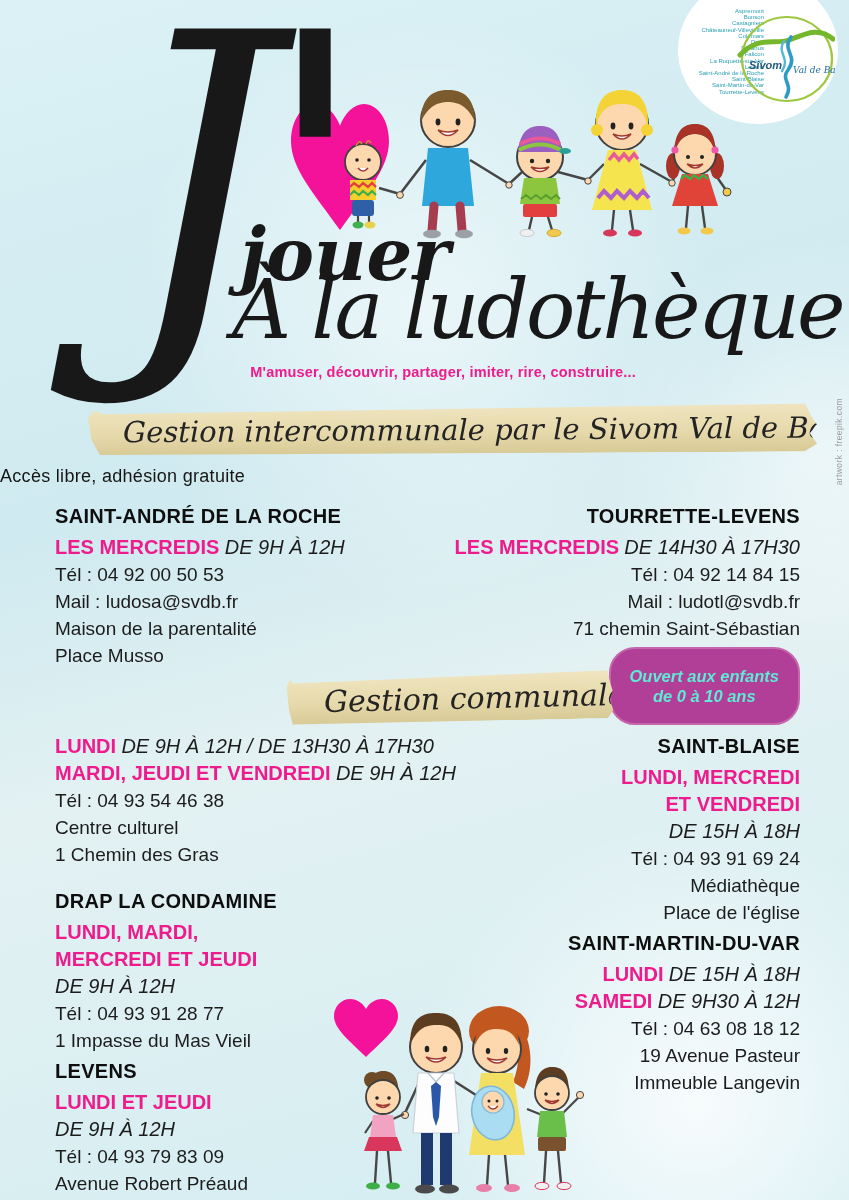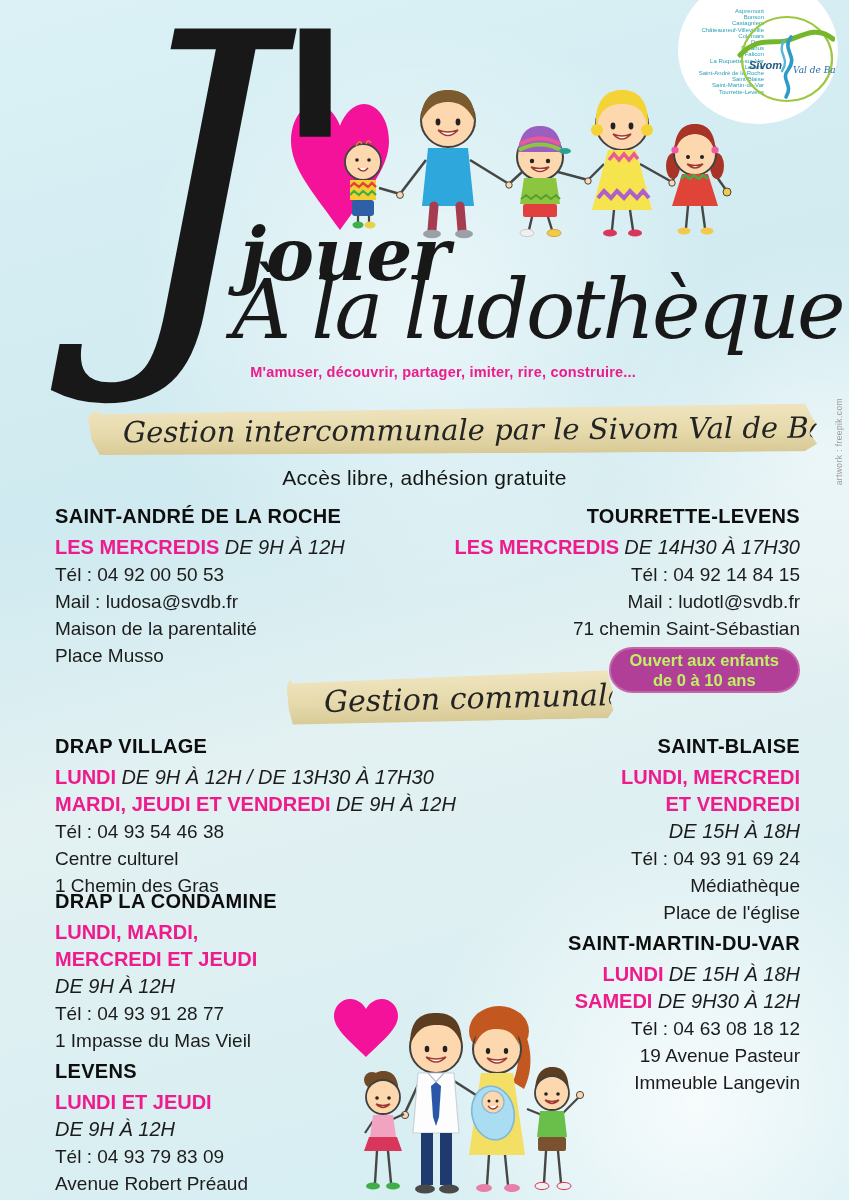--- a/index.html
+++ b/index.html
@@ -27,28 +27,28 @@
   
   .tape{position:absolute;display:flex;align-items:center;gap:13px;
     background:linear-gradient(180deg,#efe4bf 0%,#e6d9ab 55%,#d8ca96 100%);
     box-shadow:0 2px 5px rgba(80,75,50,.28);
     clip-path:polygon(0 18%,1% 4%,2% 12%,98.4% 0,99.3% 28%,100% 44%,99% 62%,100% 84%,98.2% 100%,1.6% 97%,.5% 66%,0 18%);}
   .tape .txt{color:#242424;white-space:nowrap;}
   .tape1{left:88px;top:406px;width:707px;height:48px;padding:0 0 0 22px;transform:rotate(-.4deg);}
   .tape1 .txt{font-size:29px;}
   .tape2{left:287px;top:674px;width:302px;height:48px;padding:0 0 0 24px;transform:rotate(-1.4deg);}
   .tape2 .txt{font-size:30px;}
-  .access{position:absolute;left:0;top:466px;width:100%;text-align:center;font-size:21px;color:#161616;letter-spacing:.3px;}
+  .access{position:absolute;left:0;top:466px;width:100%;text-align:left;font-size:18px;color:#161616;letter-spacing:.3px;}
   
   .loc{position:absolute;font-size:19px;line-height:27px;color:#1c1c1c;}
   .loc .name{font-weight:800;font-size:20px;color:#0e0e0e;letter-spacing:.3px;margin-bottom:4px;}
   .days{color:#ee1b8d;font-weight:800;font-size:20px;}
   .hours{font-style:italic;font-size:20px;color:#1c1c1c;}
   .ra{text-align:right;}
-  .badge{display:inline-block;background:#b23f97;border:2px solid #c566ab;color:#bef264;font-weight:700;font-size:16.5px;line-height:1.22;text-align:center;padding:1px 19px;border-radius:26px;margin-top:5px;}
+  .badge{display:inline-block;background:#b23f97;border:2px solid #c566ab;color:#5eead4;font-weight:700;font-size:16.5px;line-height:1.22;text-align:center;padding:17px 19px;border-radius:26px;margin-top:5px;font-style:italic;}
   .credit{position:absolute;right:5px;top:398px;font-size:8.5px;color:#9b9b9b;writing-mode:vertical-rl;transform:rotate(180deg);letter-spacing:.4px;}
   .heart-top{position:absolute;left:291px;top:104px;z-index:1;}
   .heart-bottom{position:absolute;left:334px;top:999px;z-index:1;}
   .family-top{position:absolute;left:322px;top:78px;z-index:2;}
   .family-bottom{position:absolute;left:325px;top:985px;z-index:2;}
 </style>
 </head>
 <body>
 
 <div class="poster">
@@ -213,21 +213,20 @@
   </div>
 
   <div class="tape tape2">
     <svg width="30" height="27" viewBox="0 0 32 29">
         <path d="M16,29 C8,21 0,15 0,8.5 C0,3.8 3.6,0 8.2,0 C11.5,0 14.5,2.2 16,5 C17.5,2.2 20.5,0 23.8,0 C28.4,0 32,3.8 32,8.5 C32,15 24,21 16,29 Z" fill="#f4129b"></path>
       </svg>
     <span class="txt script">Gestion communale</span>
   </div>
 
   <div class="loc" style="left:55px;top:733px;">
-    <div class="name">DRAP VILLAGE</div>
     <div><span class="days">LUNDI</span> <span class="hours">DE 9H À 12H / DE 13H30 À 17H30</span></div>
     <div><span class="days">MARDI, JEUDI ET VENDREDI</span> <span class="hours">DE 9H À 12H</span></div>
     <div>Tél : 04 93 54 46 38</div>
     <div>Centre culturel</div>
     <div>1 Chemin des Gras</div>
   </div>
 
   <div class="loc" style="left:55px;top:888px;">
     <div class="name">DRAP LA CONDAMINE</div>
     <div class="days">LUNDI, MARDI,</div>

